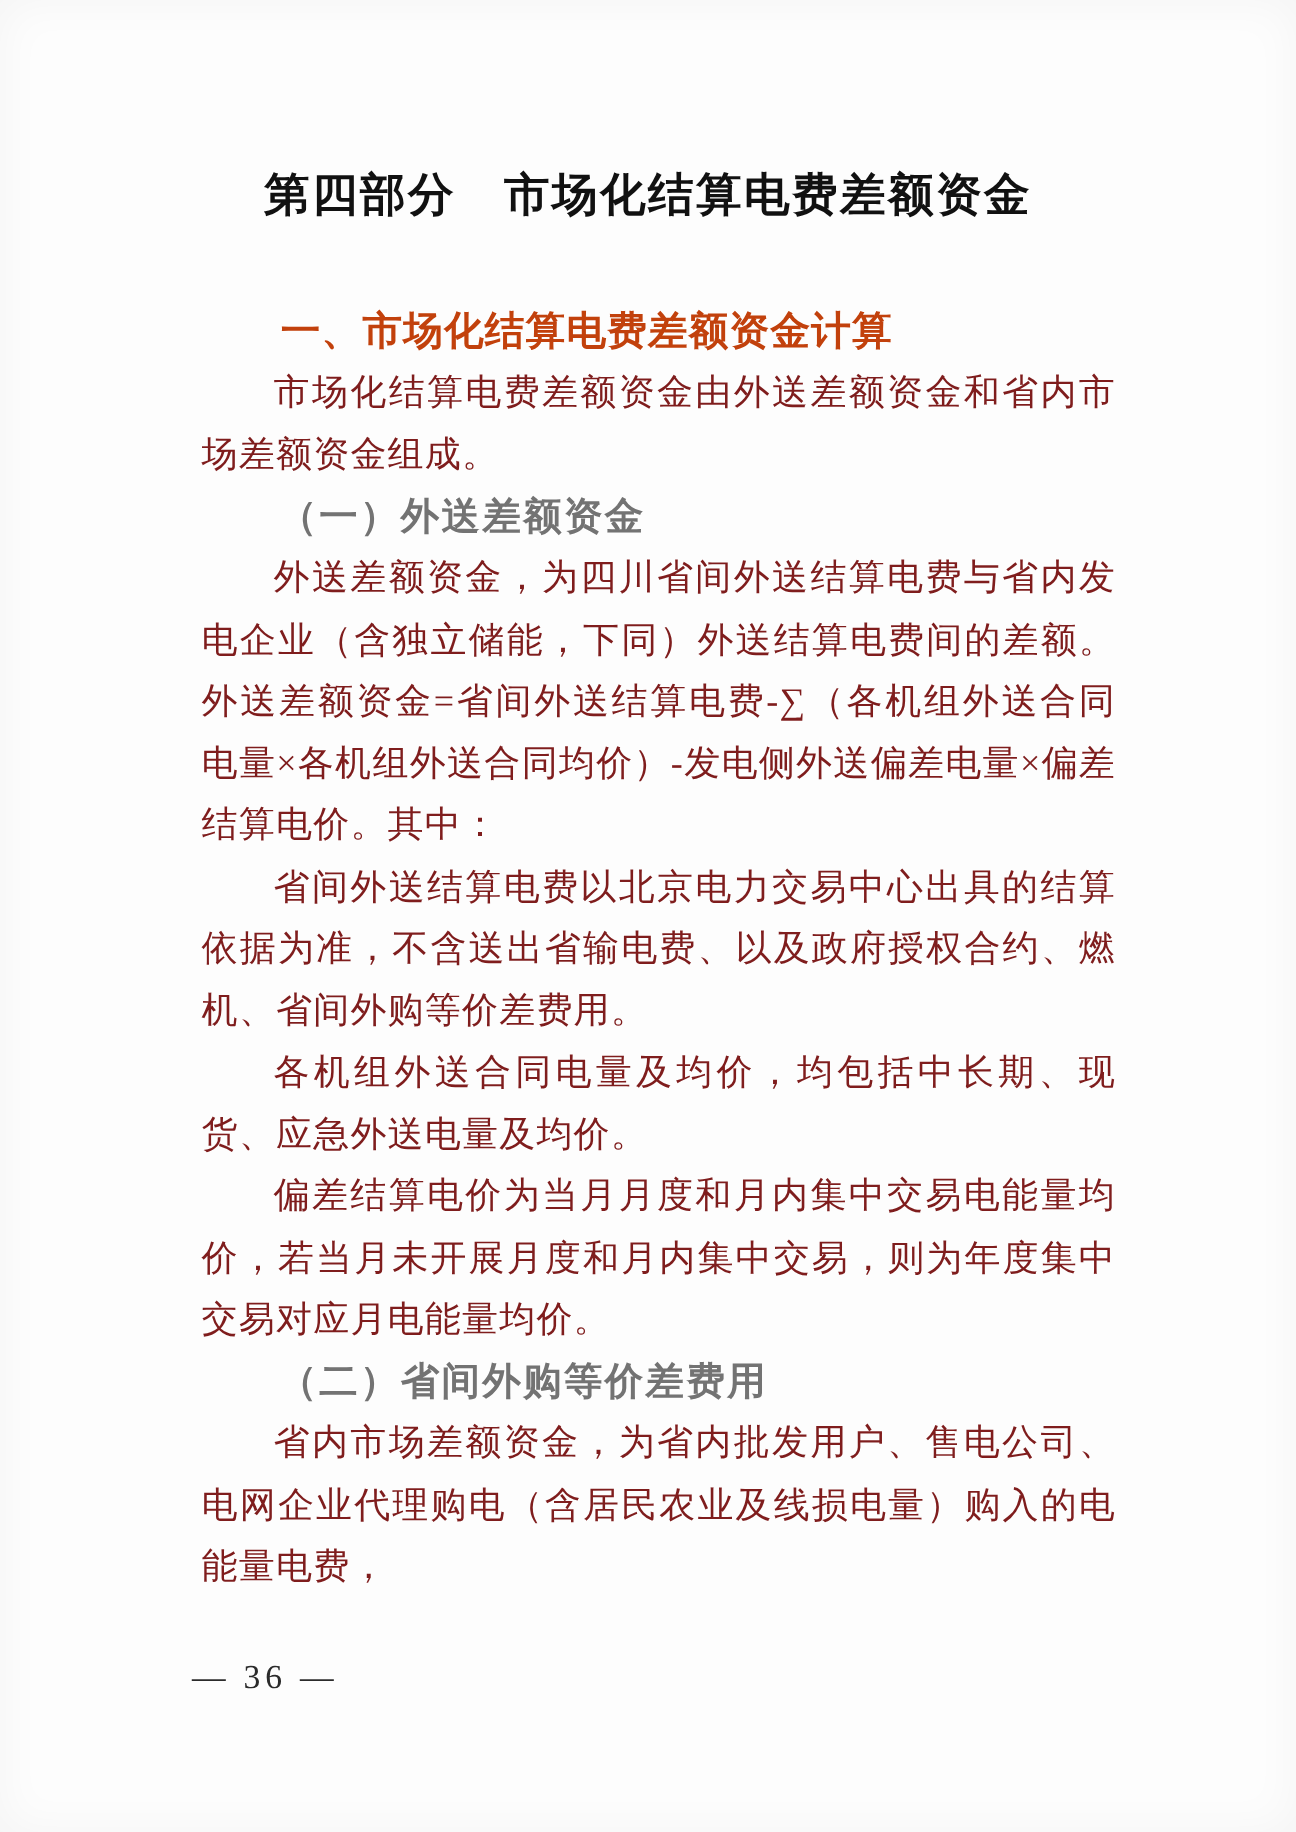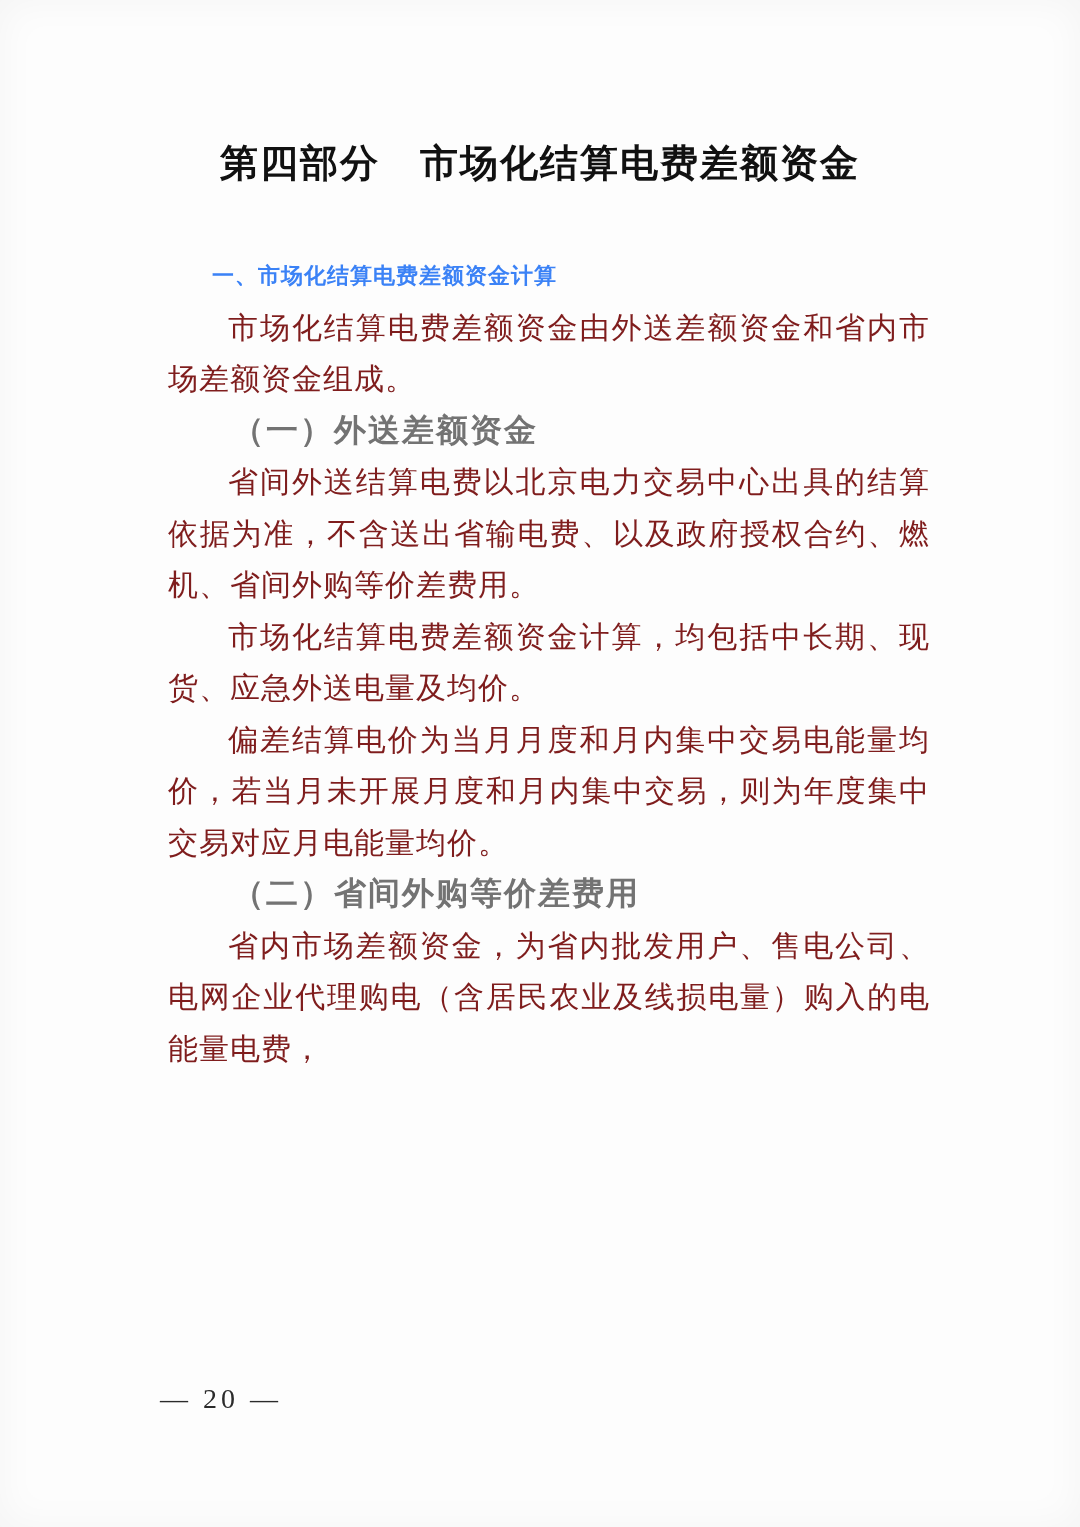--- a/index.html
+++ b/index.html
@@ -32,25 +32,25 @@
     margin-top: 64px;
     padding-left: 168px;
     padding-right: 150px;
   }
   .doc-body > * {
     margin: 0;
   }
   .heading-1 {
     font-family: "Liberation Sans", "DejaVu Sans", sans-serif;
     font-weight: 700;
-    font-size: 22px;
+    font-size: 33px;
     line-height: 51.5px;
     text-indent: 2em;
     letter-spacing: 1px;
-    color: #3b82f6;
+    color: #c2410c;
   }
   .heading-2 {
     font-weight: 700;
     font-size: 32px;
     line-height: 51.5px;
     text-indent: 2em;
     letter-spacing: 2px;
     color: #737373;
   }
   .para {
@@ -79,29 +79,30 @@
   <h1 class="doc-title">第四部分　市场化结算电费差额资金</h1>
 
   <div class="doc-body">
 
     <h2 class="heading-1">一、市场化结算电费差额资金计算</h2>
 
     <p class="para">市场化结算电费差额资金由外送差额资金和省内市场差额资金组成。</p>
 
     <h3 class="heading-2">（一）外送差额资金</h3>
 
+    <p class="para">外送差额资金，为四川省间外送结算电费与省内发电企业（含独立储能，下同）外送结算电费间的差额。外送差额资金=省间外送结算电费-∑（各机组外送合同电量×各机组外送合同均价）-发电侧外送偏差电量×偏差结算电价。其中：</p>
 
     <p class="para">省间外送结算电费以北京电力交易中心出具的结算依据为准，不含送出省输电费、以及政府授权合约、燃机、省间外购等价差费用。</p>
 
-    <p class="para">市场化结算电费差额资金计算，均包括中长期、现货、应急外送电量及均价。</p>
+    <p class="para">各机组外送合同电量及均价，均包括中长期、现货、应急外送电量及均价。</p>
 
 
     <p class="para">偏差结算电价为当月月度和月内集中交易电能量均价，若当月未开展月度和月内集中交易，则为年度集中交易对应月电能量均价。</p>
 
     <h3 class="heading-2">（二）省间外购等价差费用</h3>
 
     <p class="para">省内市场差额资金，为省内批发用户、售电公司、电网企业代理购电（含居民农业及线损电量）购入的电能量电费，</p>
 
   </div>
 
-  <div class="page-footer">— 20 —</div>
+  <div class="page-footer">— 36 —</div>
 
 </div>
 
 </body></html>

